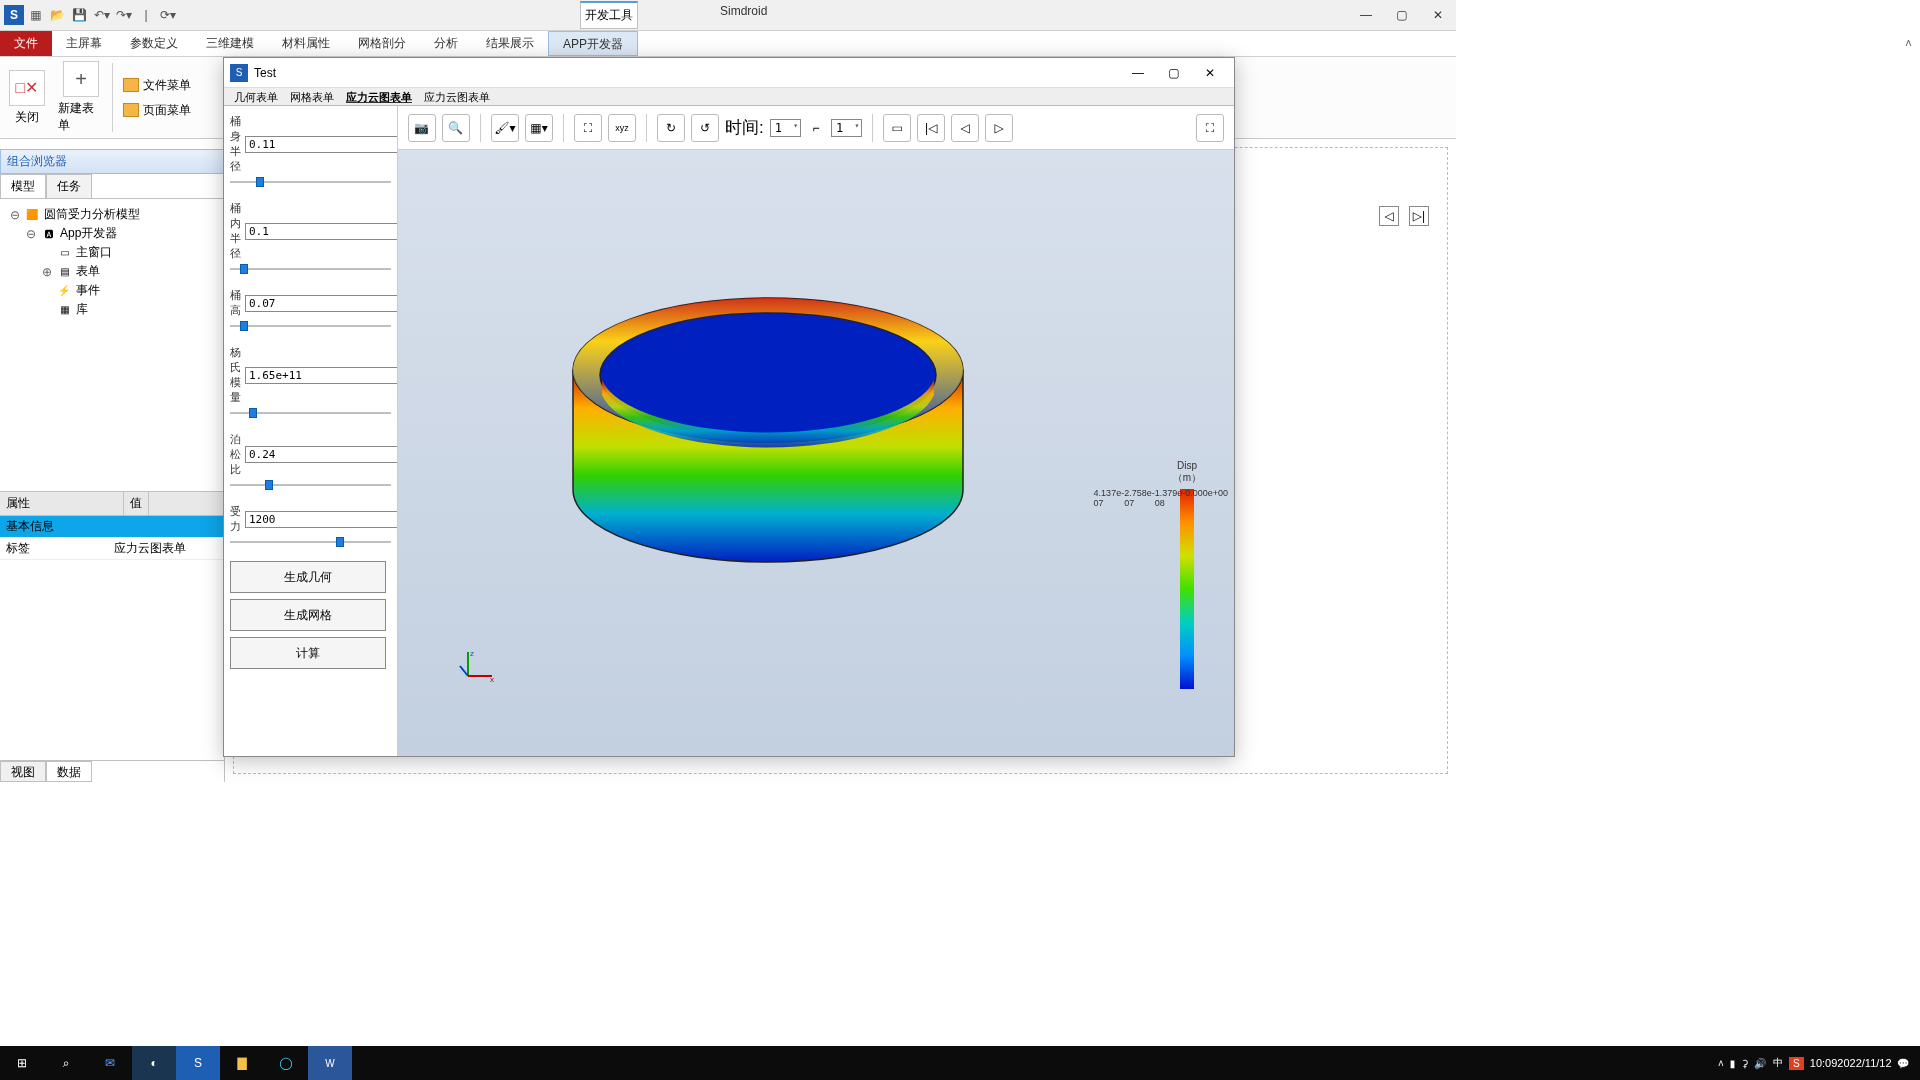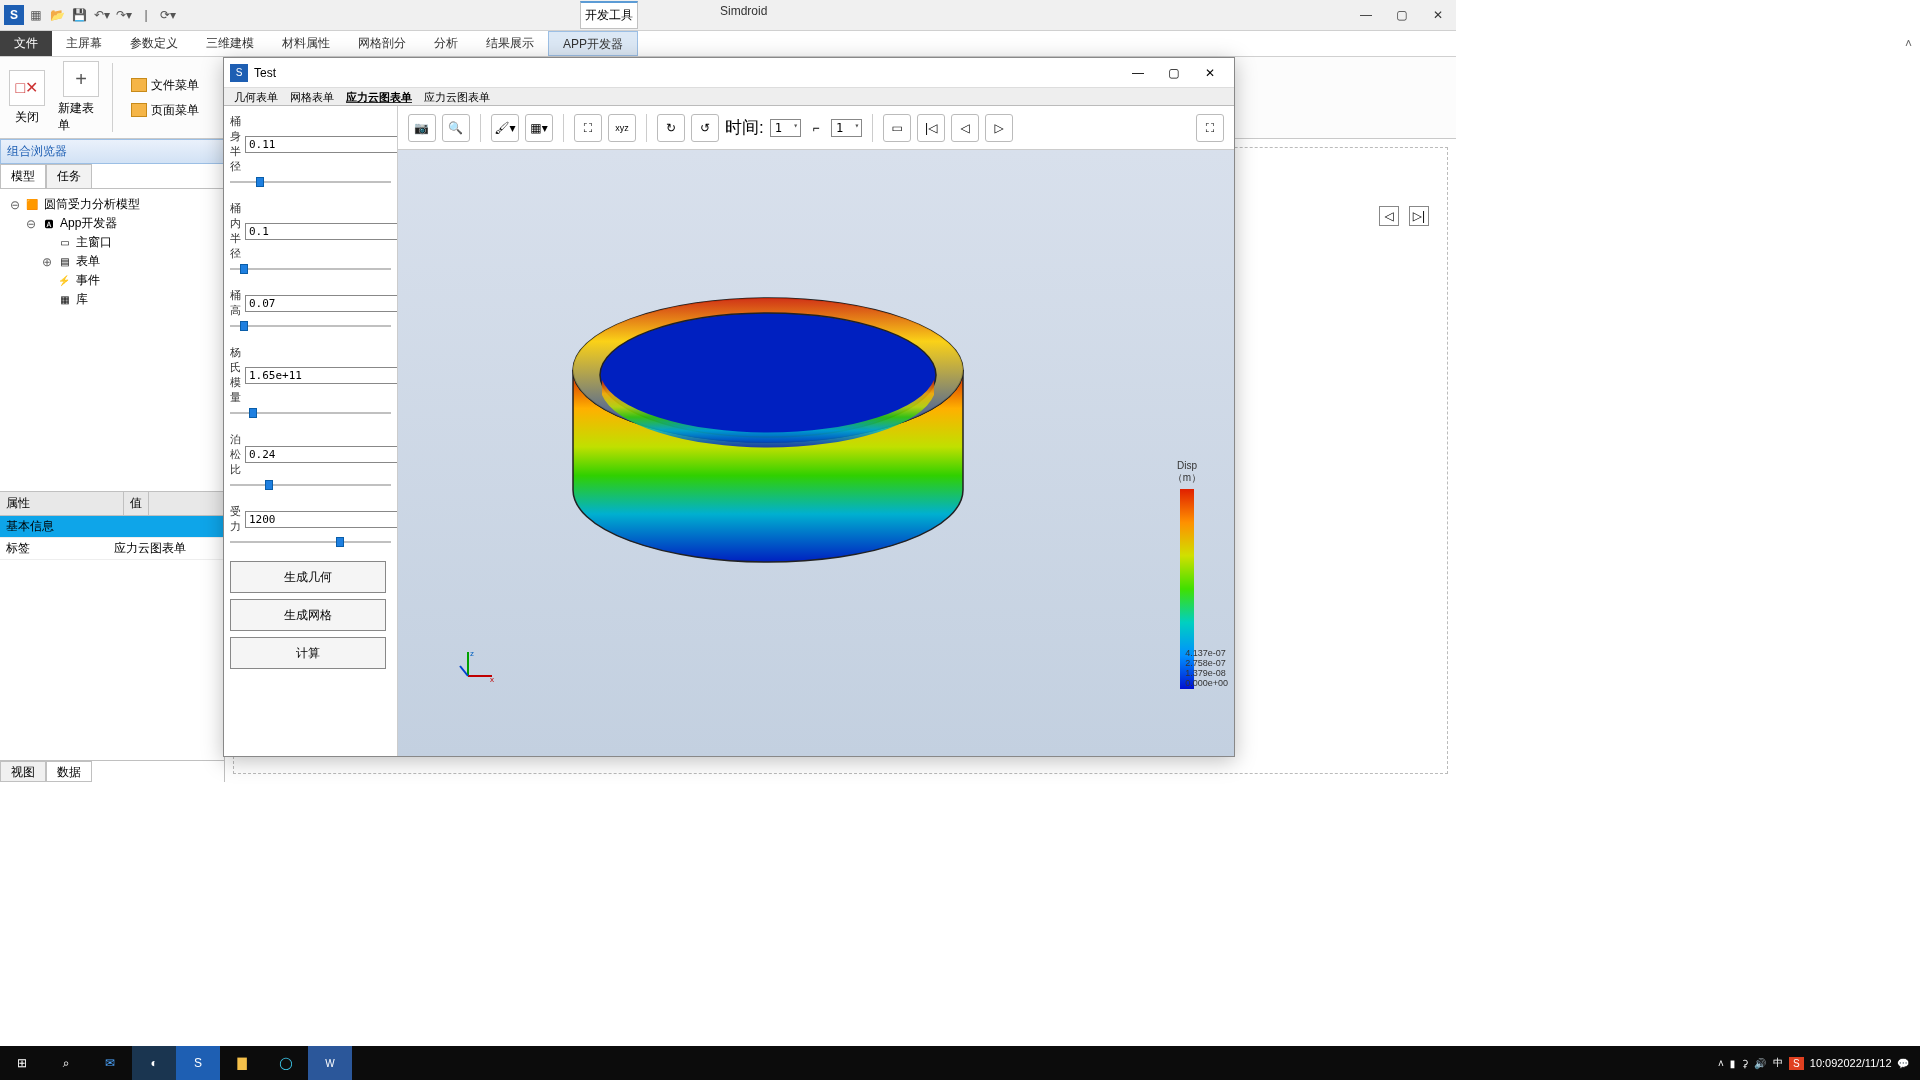--- a/index.html
+++ b/index.html
@@ -12,36 +12,36 @@
 .tb-icon.app { background:#1e5fb3; color:#fff; font-weight:bold; }
 .tab-center { position:absolute; left:580px; display:flex; }
 .tab-center .tab { padding:4px 4px; border:1px solid #c0c0c0; background:#fff; border-top:2px solid #5b9bd5; }
 .app-title { position:absolute; left:720px; top:4px; color:#333; }
 .win-ctrl { margin-left:auto; display:flex; }
 .win-ctrl div { width:36px; height:31px; display:flex; align-items:center; justify-content:center; color:#333; }
 
 
 .menubar { height:26px; display:flex; background:#fff; border-bottom:1px solid #d0d0d0; }
 .menubar .mi { padding:4px 14px; color:#333; }
-.menubar .mi.active { background:#404040; color:#fff; }
+.menubar .mi.active { background:#b91c1c; color:#fff; }
 .menubar .mi.hl { background:#dce8f5; border:1px solid #9cbfe5; }
 
 
 .ribbon { height:82px; display:flex; border-bottom:1px solid #c9c9c9; background:#fcfcfc; }
 .rb-btn { width:54px; display:flex; flex-direction:column; align-items:center; justify-content:center; gap:3px; padding:4px; }
 .rb-btn .ic { width:36px; height:36px; border:1px solid #ccc; display:flex; align-items:center; justify-content:center; background:#fff; position:relative; }
 .rb-sep { width:1px; background:#d0d0d0; margin:6px 4px; }
 .rb-mini { display:flex; flex-direction:column; justify-content:center; gap:8px; padding:0 6px; }
-.rb-mini-it { display:flex; align-items:center; gap:4px;margin-left:8px; }
+.rb-mini-it { display:flex; align-items:center; gap:4px; }
 .rb-mini-ic { width:16px; height:14px; background:#f5b547; border:1px solid #c78a1a; }
 
 
 .main-row { display:flex; height:calc(100% - 31px - 26px - 82px - 34px); }
 .left-col { width:225px; display:flex; flex-direction:column; border-right:1px solid #c0c0c0; }
-.panel-hdr { background:linear-gradient(#eaf1fb,#d2e2f5); border:1px solid #9cbfe5; padding:3px 6px; color:#1e5fb3; }
+.panel-hdr { background:linear-gradient(#eaf1fb,#d2e2f5); border:1px solid #9cbfe5; padding:3px 6px; color:#1e5fb3;margin-top:10px; }
 .tabs-row { display:flex; border-bottom:1px solid #c0c0c0; }
 .tabs-row .t { padding:3px 10px; background:#f2f2f2; border:1px solid #c0c0c0; border-bottom:none; }
 .tabs-row .t.a { background:#fff; }
 .tree { padding:6px; flex:1; overflow:auto; background:#fff; }
 .tree-row { display:flex; align-items:center; gap:4px; padding:1px 0; }
 .tree-ind { display:inline-block; }
 .tree-ic { width:14px; height:14px; display:inline-flex; align-items:center; justify-content:center; font-size:10px; }
 .tree-exp { width:12px; color:#666; }
 .props { border-top:1px solid #c0c0c0; }
 .props-hdr { display:flex; background:#e8e8e8; border-bottom:1px solid #c0c0c0; }
@@ -84,21 +84,21 @@
 .vt-ic { width:28px; height:28px; border:1px solid #bbb; border-radius:3px; display:flex; align-items:center; justify-content:center; background:#fff; }
 .vt-sep { width:1px; height:28px; background:#ccc; margin:0 4px; }
 .vt-lbl { font-size:17px; }
 .vt-sel { border:1px solid #888; padding:1px 18px 1px 4px; font-family:monospace; font-size:12px; background:#fff; position:relative; }
 .vt-sel::after { content:'▾'; position:absolute; right:2px; font-size:8px; color:#555; }
 .viewer { flex:1; position:relative; background:linear-gradient(#d8e0ec,#c3d0e0); overflow:hidden; }
 .ring { position:absolute; left:160px; top:80px; width:420px; height:360px; }
 .axis-gizmo { position:absolute; left:60px; bottom:70px; width:40px; height:40px; }
 .legend { position:absolute; right:6px; top:310px; width:82px; font-size:10px; color:#333; text-align:center; }
 .legend-bar { width:14px; height:200px; margin:4px auto; background:linear-gradient(to top, #0010d0, #0090ff, #00d0c0, #40e000, #d0e000, #ff9000, #e02000); }
-.legend-ticks { position:absolute; right:0; top:28px; height:200px; display:flex; flex-direction:column; justify-content:flex-end; font-size:9px; text-align:left; }
+.legend-ticks { position:absolute; right:0; top:28px; height:200px; display:flex; flex-direction:row; justify-content:flex-end; font-size:9px; text-align:left; }
 .result-lbl { position:absolute; bottom:4px; left:0; right:0; text-align:center; background:#fff; font-size:11px; padding:2px; }
 
 
 .taskbar { position:fixed; left:0; right:0; bottom:0; height:34px; background:#0c0c0c; display:flex; align-items:center; color:#fff; }
 .task-ic { width:44px; height:34px; display:flex; align-items:center; justify-content:center; }
 .tray { margin-left:auto; display:flex; align-items:center; gap:6px; padding:0 10px; font-size:10px; }
 .tray-time { display:flex; flex-direction:row; align-items:center; line-height:1.1; font-size:11px; }
 </style>
 </head>
 <body>

